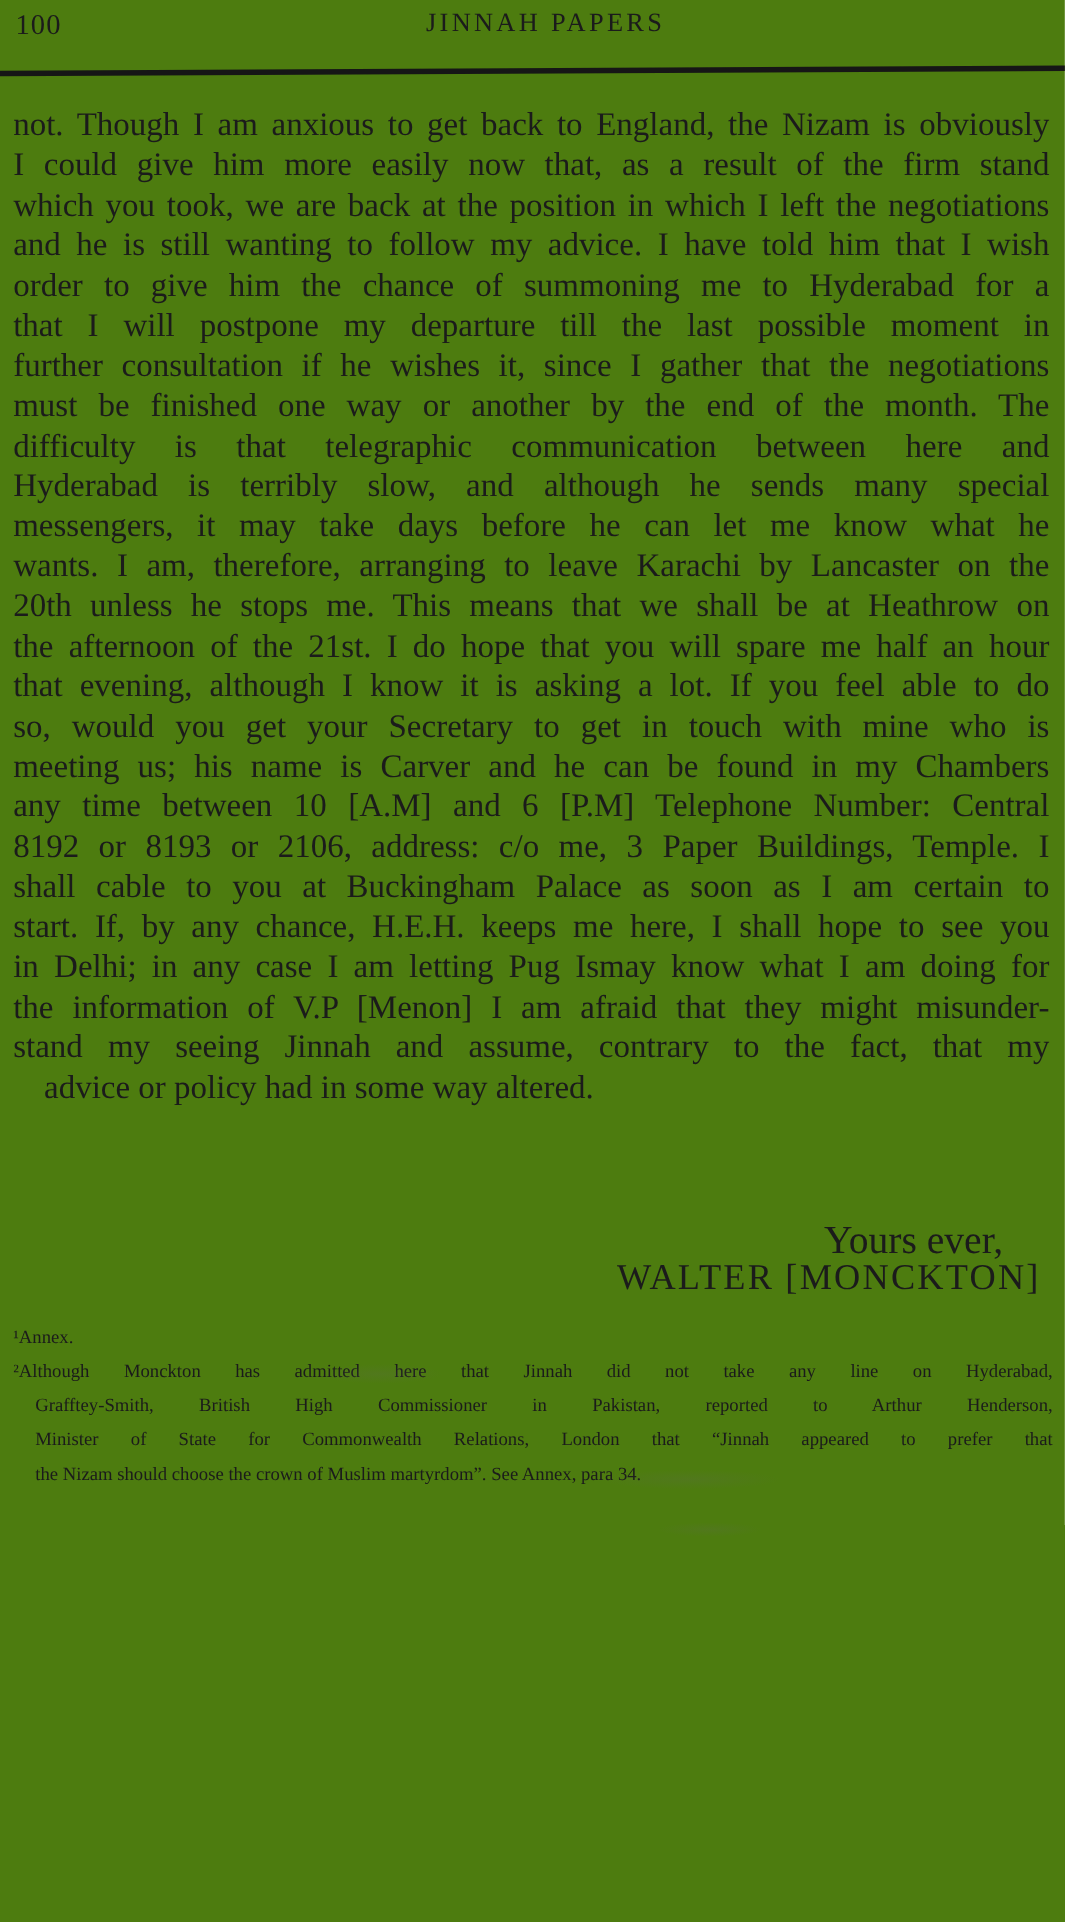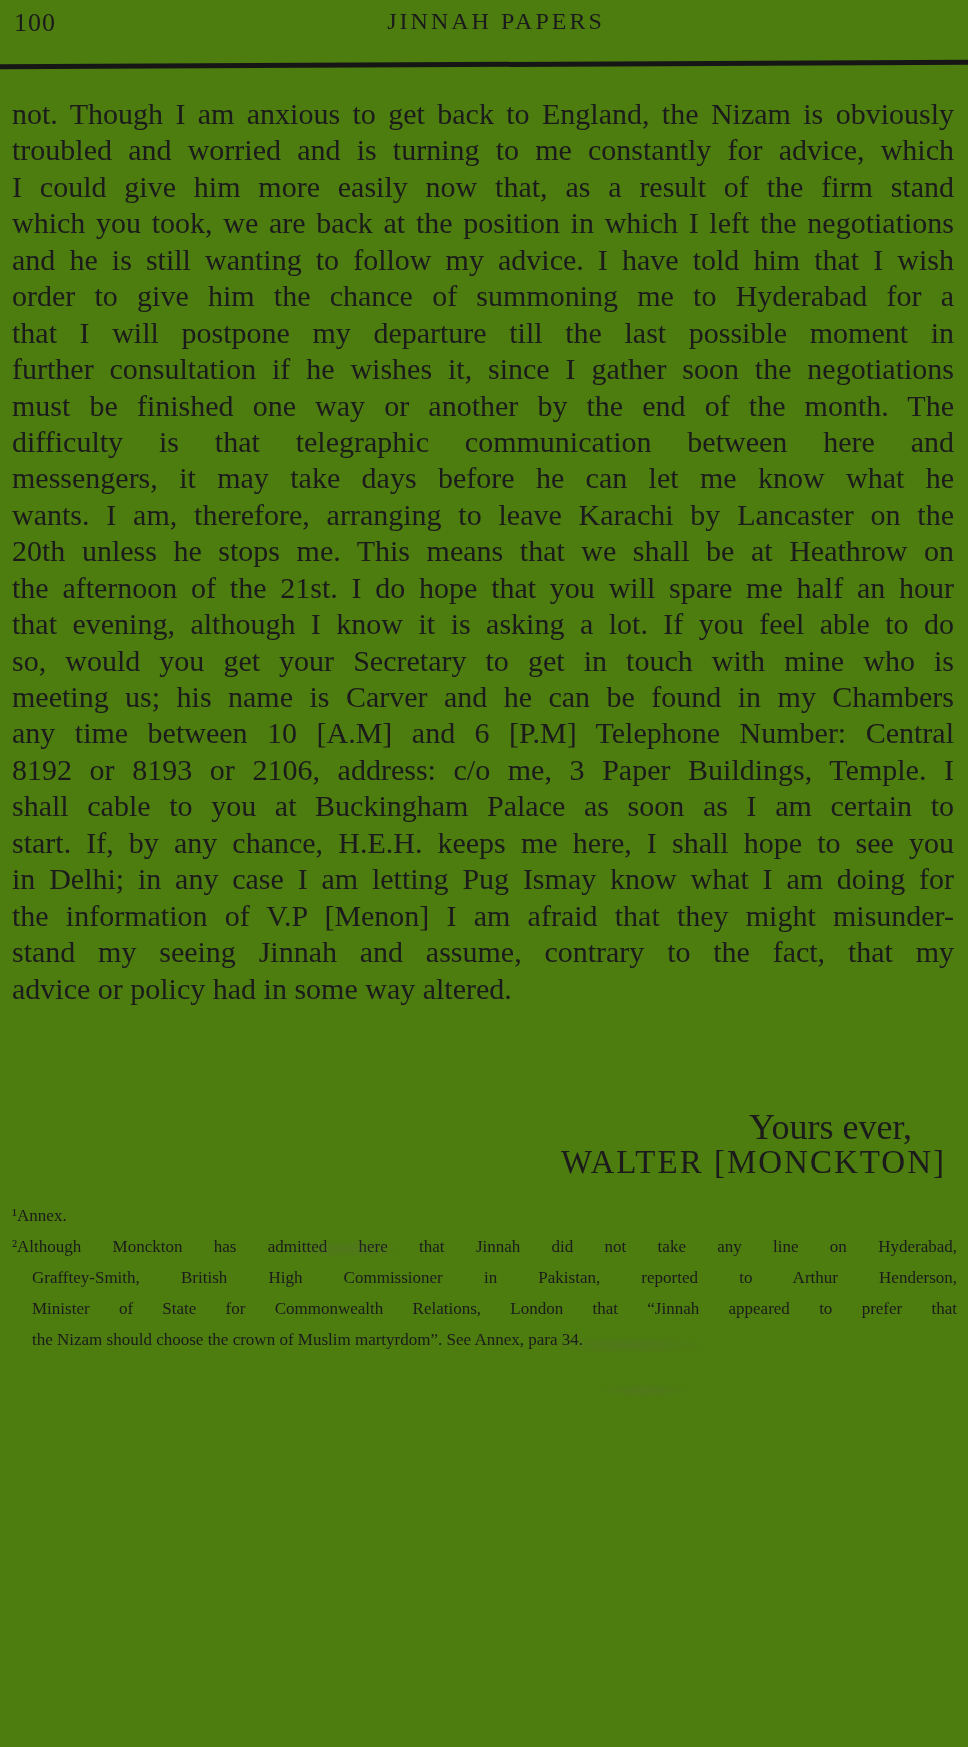--- a/index.html
+++ b/index.html
@@ -45,21 +45,21 @@
     font-size: 30px;
   }
   .body-text .line {
     height: 36.45px;
     line-height: 36.45px;
     text-align: justify;
     text-align-last: justify;
     white-space: normal;
     overflow: hidden;
   }
-  .body-text .line.last { text-align-last: left; }
+  .body-text .line.last { text-align-last: left; margin-left: 28px; }
   .valediction {
     position: absolute;
     right: 80px;
     top: 1106px;
     font-size: 36px;
   }
   .signature {
     position: absolute;
     right: 46px;
     top: 1144px;
@@ -97,29 +97,29 @@
 <div class="page">
 
   <div class="pagenum">100</div>
 
   <div class="running-title">JINNAH PAPERS</div>
 
   <div class="rule"></div>
 
   <div class="body-text">
       <div class="line">not. Though I am anxious to get back to England, the Nizam is obviously</div>
-      <div class="line">troubled and worried and is turning to me constantly for advice, which</div>
       <div class="line">I could give him more easily now that, as a result of the firm stand</div>
       <div class="line">which you took, we are back at the position in which I left the negotiations</div>
       <div class="line">and he is still wanting to follow my advice. I have told him that I wish</div>
       <div class="line">order to give him the chance of summoning me to Hyderabad for a</div>
       <div class="line">that I will postpone my departure till the last possible moment in</div>
-      <div class="line">further consultation if he wishes it, since I gather soon the negotiations</div>
+      <div class="line">further consultation if he wishes it, since I gather that the negotiations</div>
       <div class="line">must be finished one way or another by the end of the month. The</div>
       <div class="line">difficulty is that telegraphic communication between here and</div>
+      <div class="line">Hyderabad is terribly slow, and although he sends many special</div>
       <div class="line">messengers, it may take days before he can let me know what he</div>
       <div class="line">wants. I am, therefore, arranging to leave Karachi by Lancaster on the</div>
       <div class="line">20th unless he stops me. This means that we shall be at Heathrow on</div>
       <div class="line">the afternoon of the 21st. I do hope that you will spare me half an hour</div>
       <div class="line">that evening, although I know it is asking a lot. If you feel able to do</div>
       <div class="line">so, would you get your Secretary to get in touch with mine who is</div>
       <div class="line">meeting us; his name is Carver and he can be found in my Chambers</div>
       <div class="line">any time between 10 [A.M] and 6 [P.M] Telephone Number: Central</div>
       <div class="line">8192 or 8193 or 2106, address: c/o me, 3 Paper Buildings, Temple. I</div>
       <div class="line">shall cable to you at Buckingham Palace as soon as I am certain to</div>

